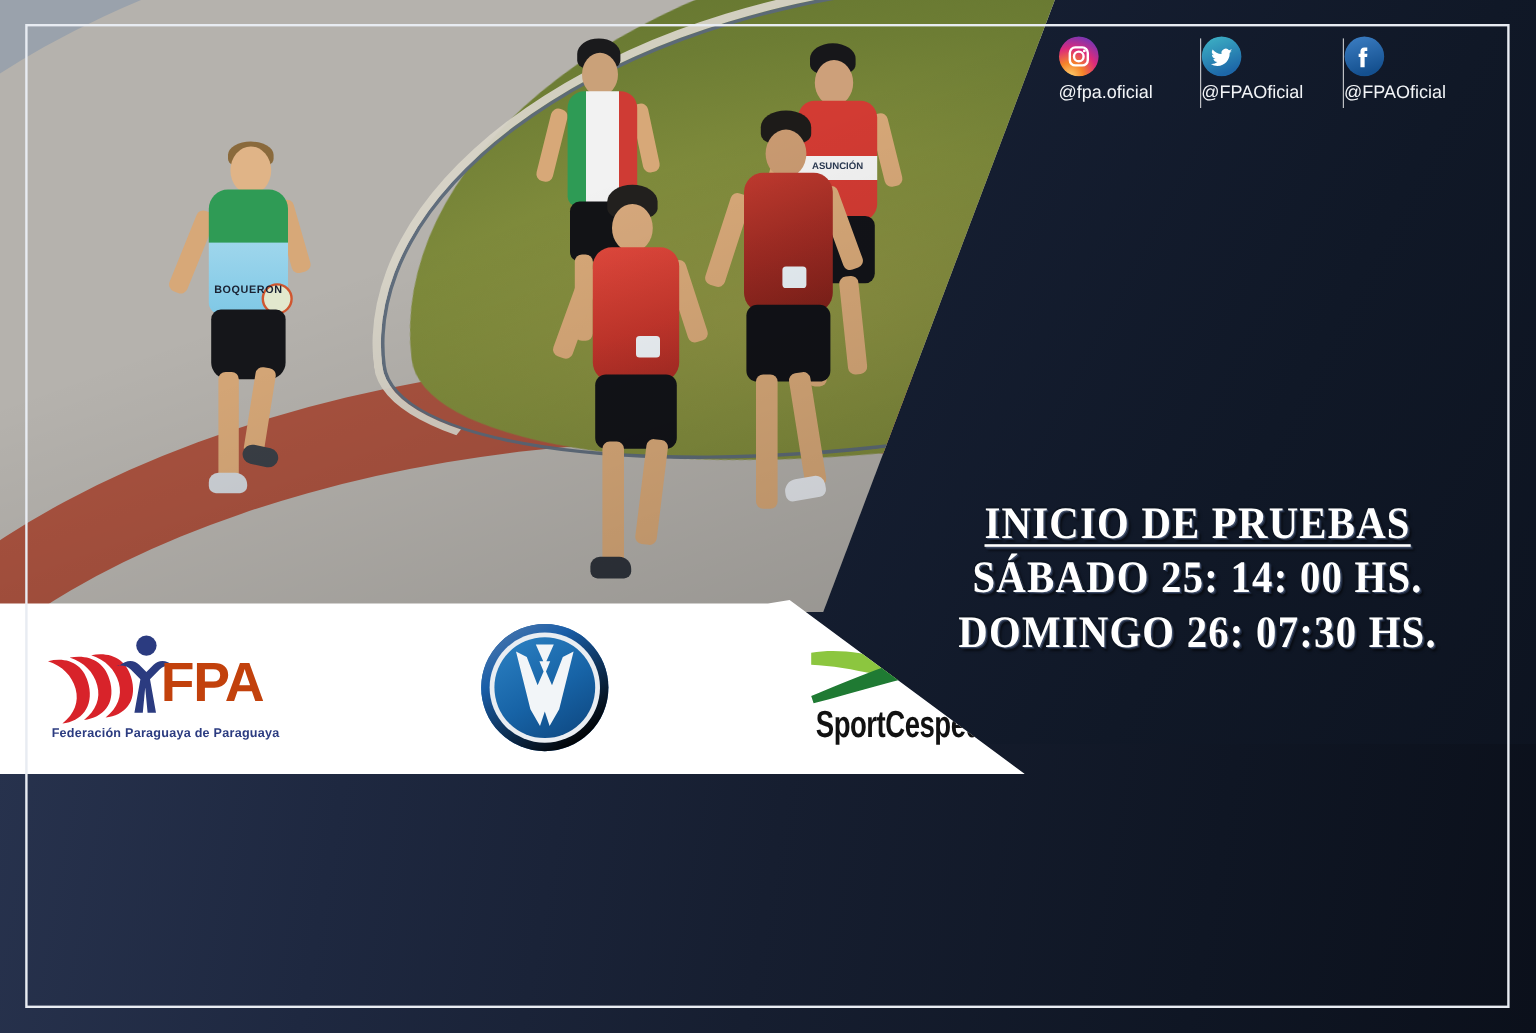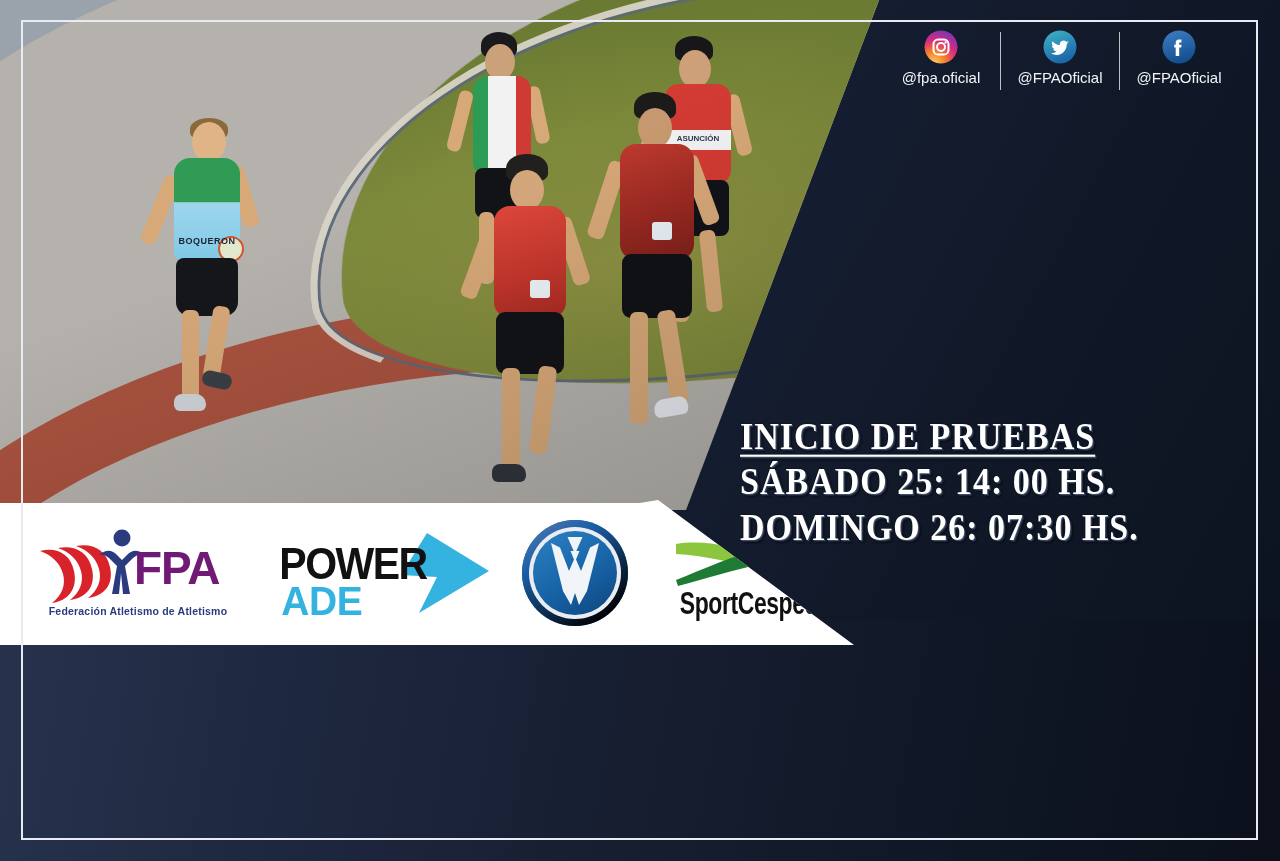--- a/index.html
+++ b/index.html
@@ -205,21 +205,21 @@
   }
   .logo { position: relative; flex: none; }
 
   
   .fpa { width: 214px; height: 104px; }
   .fpa-swoosh { position: absolute; left: 6px; top: 22px; width: 92px; height: 62px; }
   .fpa-figure { position: absolute; left: 64px; top: 6px; width: 56px; height: 72px; }
   .fpa-text {
     position: absolute; left: 104px; top: 20px;
     font: 700 46px "Liberation Sans", sans-serif;
-    color: #701a75; letter-spacing: -1px;
+    color: #c2410c; letter-spacing: -1px;
   }
   .fpa-tag {
     position: absolute; left: 2px; top: 84px; width: 212px;
     text-align: center;
     font: 700 10.5px "Liberation Sans", sans-serif;
     color: #2b3b80; letter-spacing: .2px;
   }
 
   
   .pwr { width: 206px; height: 96px; }
@@ -258,21 +258,20 @@
     left: 866px; top: 30px;
     width: 388px; height: 80px;
     display: flex;
     align-items: flex-start;
     justify-content: center;
   }
   .social-item {
     width: 118px;
     display: flex;
     flex-direction: column;
-    align-items: center;
     gap: 5px;
   }
   .social-sep {
     width: 1px; height: 58px;
     background: rgba(255,255,255,.72);
     margin-top: 2px;
   }
   .social-ico { width: 34px; height: 34px; border-radius: 50%; display: block; }
   .social-handle {
     font: 400 15px "Liberation Sans", sans-serif;
@@ -301,20 +300,21 @@
     left: 700px; top: 232px;
     width: 556px;
     text-align: center;
   }
   .title-line { font-size: 36px; line-height: 47px; }
 
   .sched-block {
     position: absolute;
     left: 740px; top: 415px;
     width: 516px;
+    text-align: center;
   }
   .sched-head {
     font-size: 34px;
     line-height: 44px;
     text-decoration: underline;
     text-underline-offset: 5px;
     text-decoration-thickness: 2px;
   }
   .sched-line { font-size: 34px; line-height: 46px; }
 
@@ -496,30 +496,23 @@
         <svg class="fpa-swoosh" viewBox="0 0 92 62">
           <path d="M4 8c16-4 30 2 34 20 4 18-6 30-22 32 10-8 14-18 11-29C24 20 16 12 4 8z" fill="#d8232a"></path>
           <path d="M22 5c16-3 30 3 34 21 4 18-6 29-22 31 10-8 14-18 11-29C42 17 34 9 22 5z" fill="#d8232a"></path>
           <path d="M40 3c16-3 30 3 34 21 4 18-6 29-22 31 10-8 14-18 11-29C60 15 52 7 40 3z" fill="#d8232a"></path>
         </svg>
         <svg class="fpa-figure" viewBox="0 0 56 72">
           <circle cx="28" cy="11" r="8.5" fill="#2b3b80"></circle>
           <path d="M5 28c7-6 13-5 17-1l6 6 6-6c4-4 10-5 17 1-5-1-9 0-12 3l-8 8 5 28h-7l-2-21-2 21h-7l5-28-8-8c-3-3-7-4-12-3z" fill="#2b3b80"></path>
         </svg>
         <div class="fpa-text">FPA</div>
-        <div class="fpa-tag">Federación Atletismo de Atletismo</div>
-      </div>
-
-      <div class="logo pwr">
-        <svg class="pwr-arrow" viewBox="0 0 96 84">
-          <path d="M34 2 L96 40 L26 82 L44 46 L8 44 Z" fill="#34b3e0"></path>
-        </svg>
-        <div class="pwr-top">POWER</div>
-        <div class="pwr-bot">ADE</div>
-      </div>
+        <div class="fpa-tag">Federación Paraguaya de Paraguaya</div>
+      </div>
+
 
       <div class="logo vw">
         <svg viewBox="0 0 108 108" width="108" height="108">
           <defs>
             <linearGradient id="vwo" x1="0" y1="0" x2="0.7" y2="1">
               <stop offset="0%" stop-color="#5c7fae"></stop>
               <stop offset="35%" stop-color="#1a5ea8"></stop>
               <stop offset="100%" stop-color="#0d3a६e"></stop>
             </linearGradient>
             <linearGradient id="vwi" x1="0.2" y1="0" x2="0.8" y2="1">

